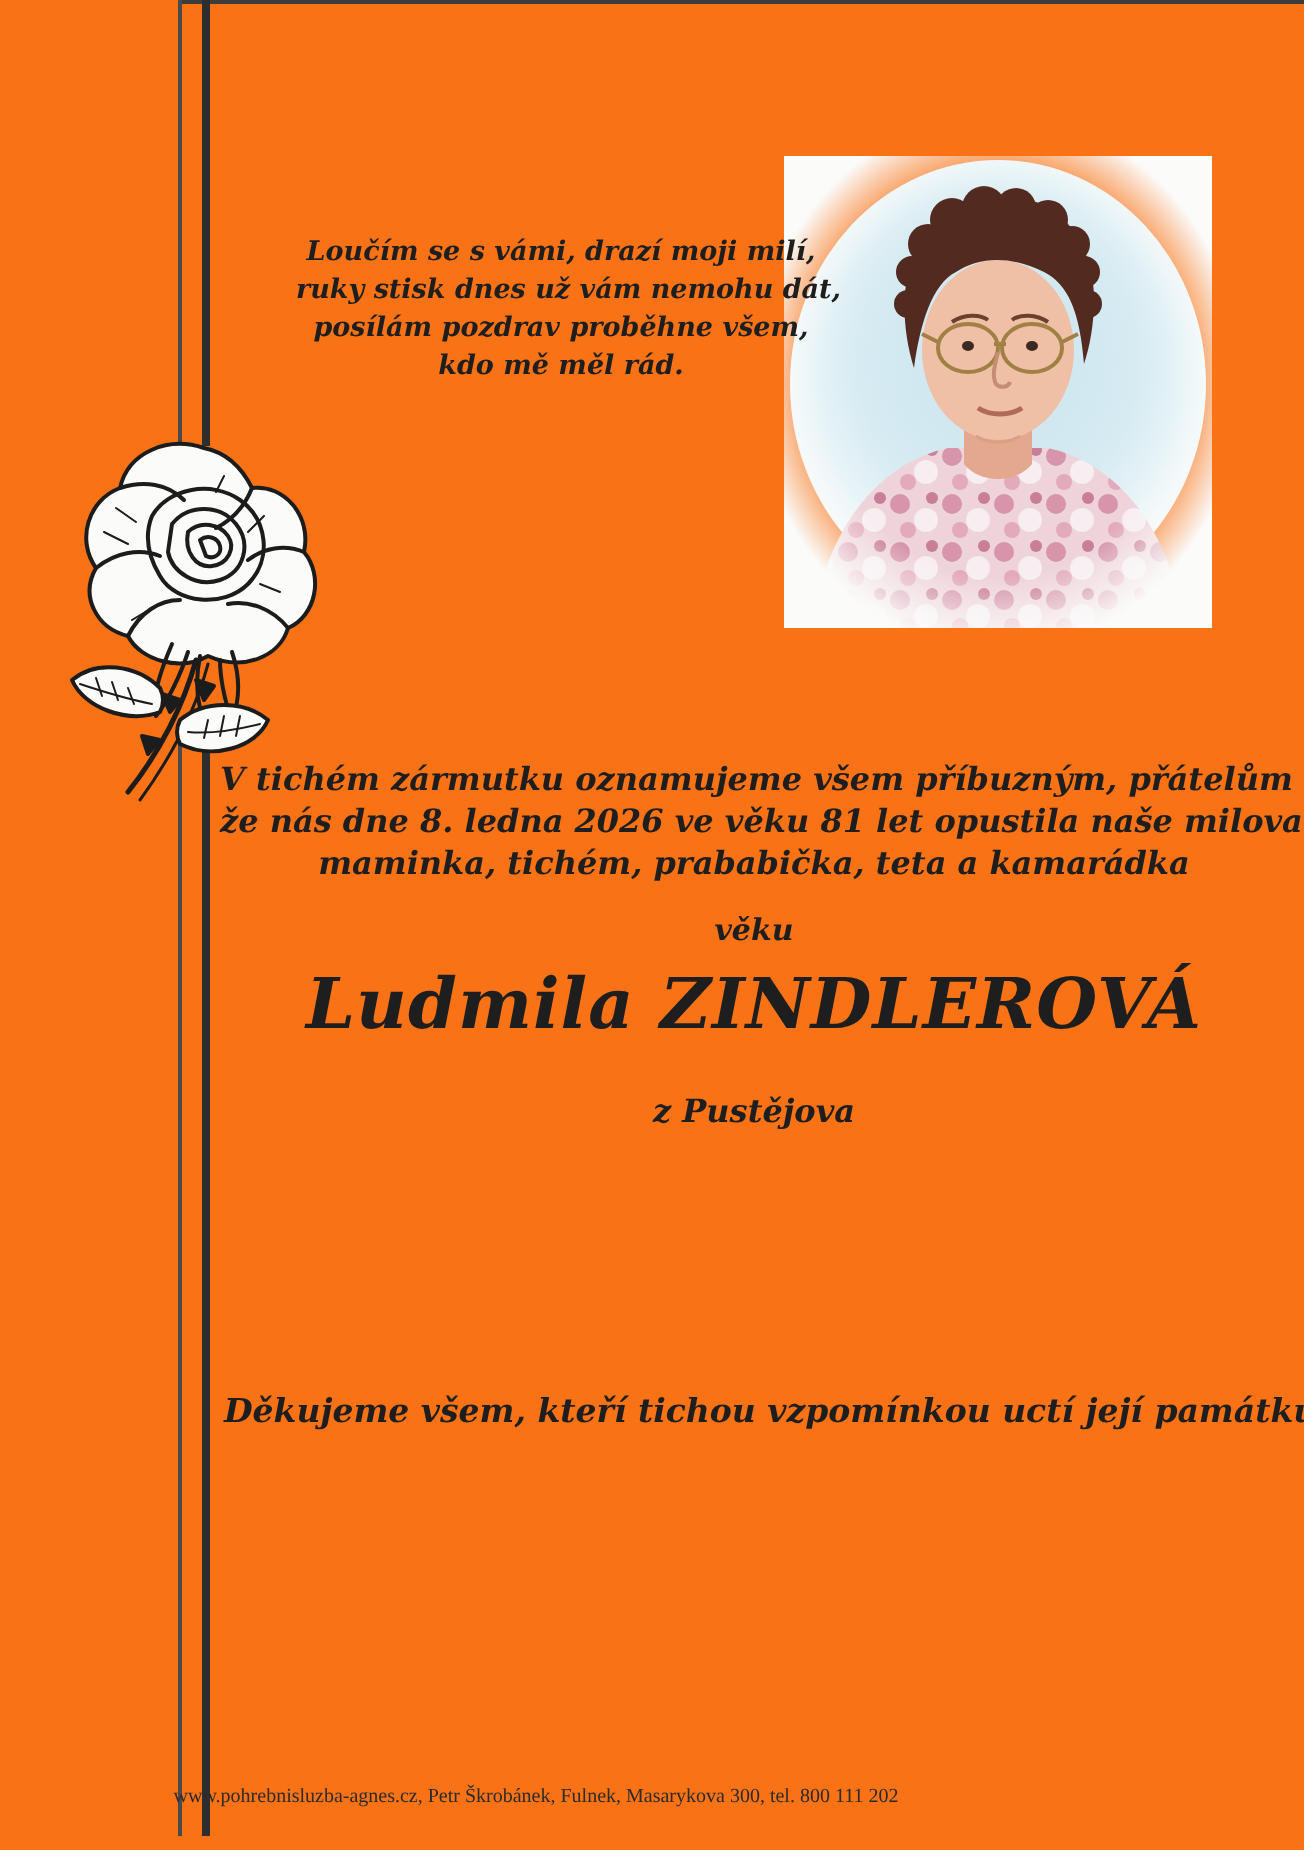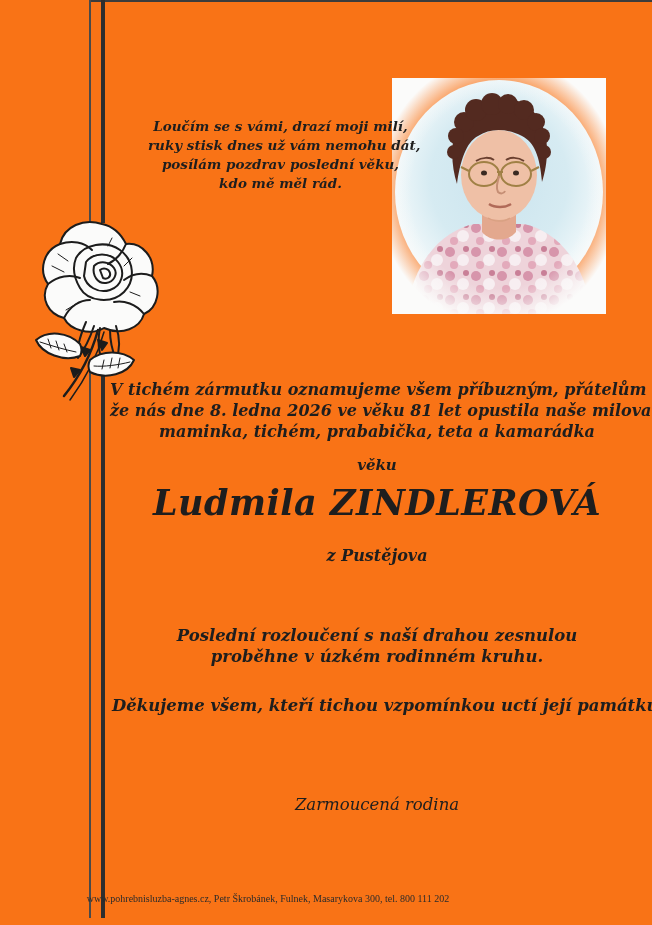--- a/index.html
+++ b/index.html
@@ -248,38 +248,33 @@
 
       <path d="M96 140 C102 144 112 144 118 140" stroke="#d9a183" stroke-width="1.5" fill="none"></path>
 
       <rect width="214" height="236" fill="url(#pvig)"></rect>
     </svg>
   </div>
 
   <div class="txt verse-block">
     <div>Loučím se s vámi, drazí moji milí,</div>
     <div>ruky stisk dnes už vám nemohu dát,</div>
-    <div>posílám pozdrav poslední věku,</div>
+    <div>posílám pozdrav proběhne všem,</div>
     <div>kdo mě měl rád.</div>
   </div>
 
   <div class="txt announce-block">
     <div>V tichém zármutku oznamujeme všem příbuzným, přátelům a známým,</div>
     <div>že nás dne 8. ledna 2026 ve věku 81 let opustila naše milovaná</div>
     <div>maminka, tichém, prababička, teta a kamarádka</div>
   </div>
 
   <div class="txt pani-line">věku</div>
   <div class="txt origin-line">z Pustějova</div>
   <div class="txt name-line">Ludmila ZINDLEROVÁ</div>
 
-  <div class="txt farewell-block">
-    <div>Poslední rozloučení s naší drahou zesnulou</div>
-    <div>proběhne v úzkém rodinném kruhu.</div>
-  </div>
 
   <div class="txt thanks-line">Děkujeme všem, kteří tichou vzpomínkou uctí její památku.</div>
 
-  <div class="txt signature-line">Zarmoucená rodina</div>
 
   <div class="txt footer-line">www.pohrebnisluzba-agnes.cz, Petr Škrobánek, Fulnek, Masarykova 300, tel. 800 111 202</div>
 
 </div>
 
 </body></html>

